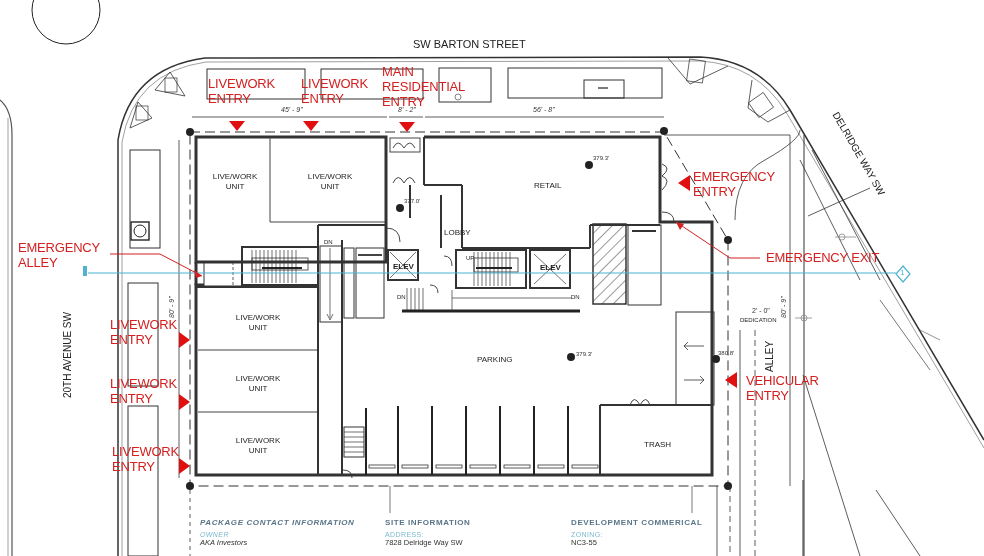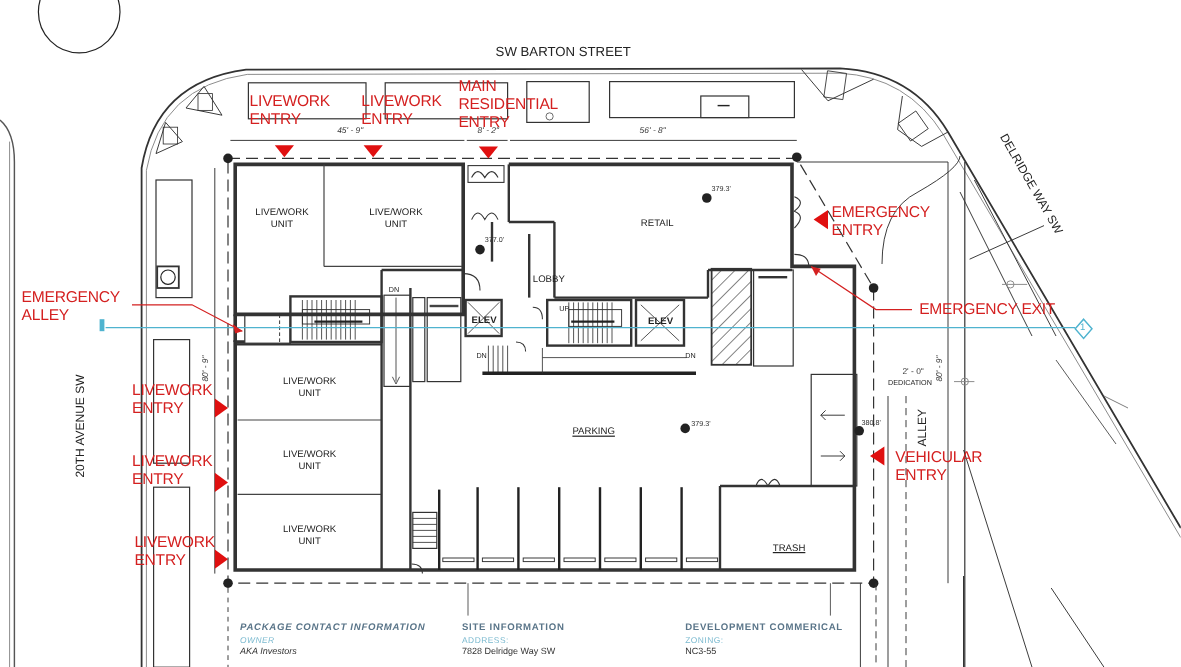--- a/index.html
+++ b/index.html
@@ -297,22 +297,22 @@
 <div class="lbl room" style="left:228px; top:374px; width:60px;">
     <div>LIVE/WORK</div>
     <div>UNIT</div>
   </div>
 <div class="lbl room" style="left:228px; top:436px; width:60px;">
     <div>LIVE/WORK</div>
     <div>UNIT</div>
   </div>
 <div class="lbl room" style="left:534px; top:181px;">RETAIL</div>
 <div class="lbl room" style="left:408px; top:228px;margin-left:36px;">LOBBY</div>
-<div class="lbl room" style="left:477px; top:355px;text-decoration:underline;">PARKING</div>
-<div class="lbl room" style="left:644px; top:452px;text-decoration:underline;">TRASH</div>
+<div class="lbl room" style="left:477px; top:355px;">PARKING</div>
+<div class="lbl room" style="left:644px; top:440px;">TRASH</div>
 <div class="lbl room" style="left:393px; top:262px; font-weight:bold;">ELEV</div>
 <div class="lbl room" style="left:540px; top:263px; font-weight:bold;">ELEV</div>
 
 <div class="lbl tiny" style="left:324px; top:239px;">DN</div>
 <div class="lbl tiny" style="left:397px; top:294px;">DN</div>
 <div class="lbl tiny" style="left:571px; top:294px;">DN</div>
 <div class="lbl tiny" style="left:466px; top:255px;">UP</div>
 
 <div class="lbl elev" style="left:404px; top:198px;">377.0'</div>
 <div class="lbl elev" style="left:593px; top:155px;">379.3'</div>

